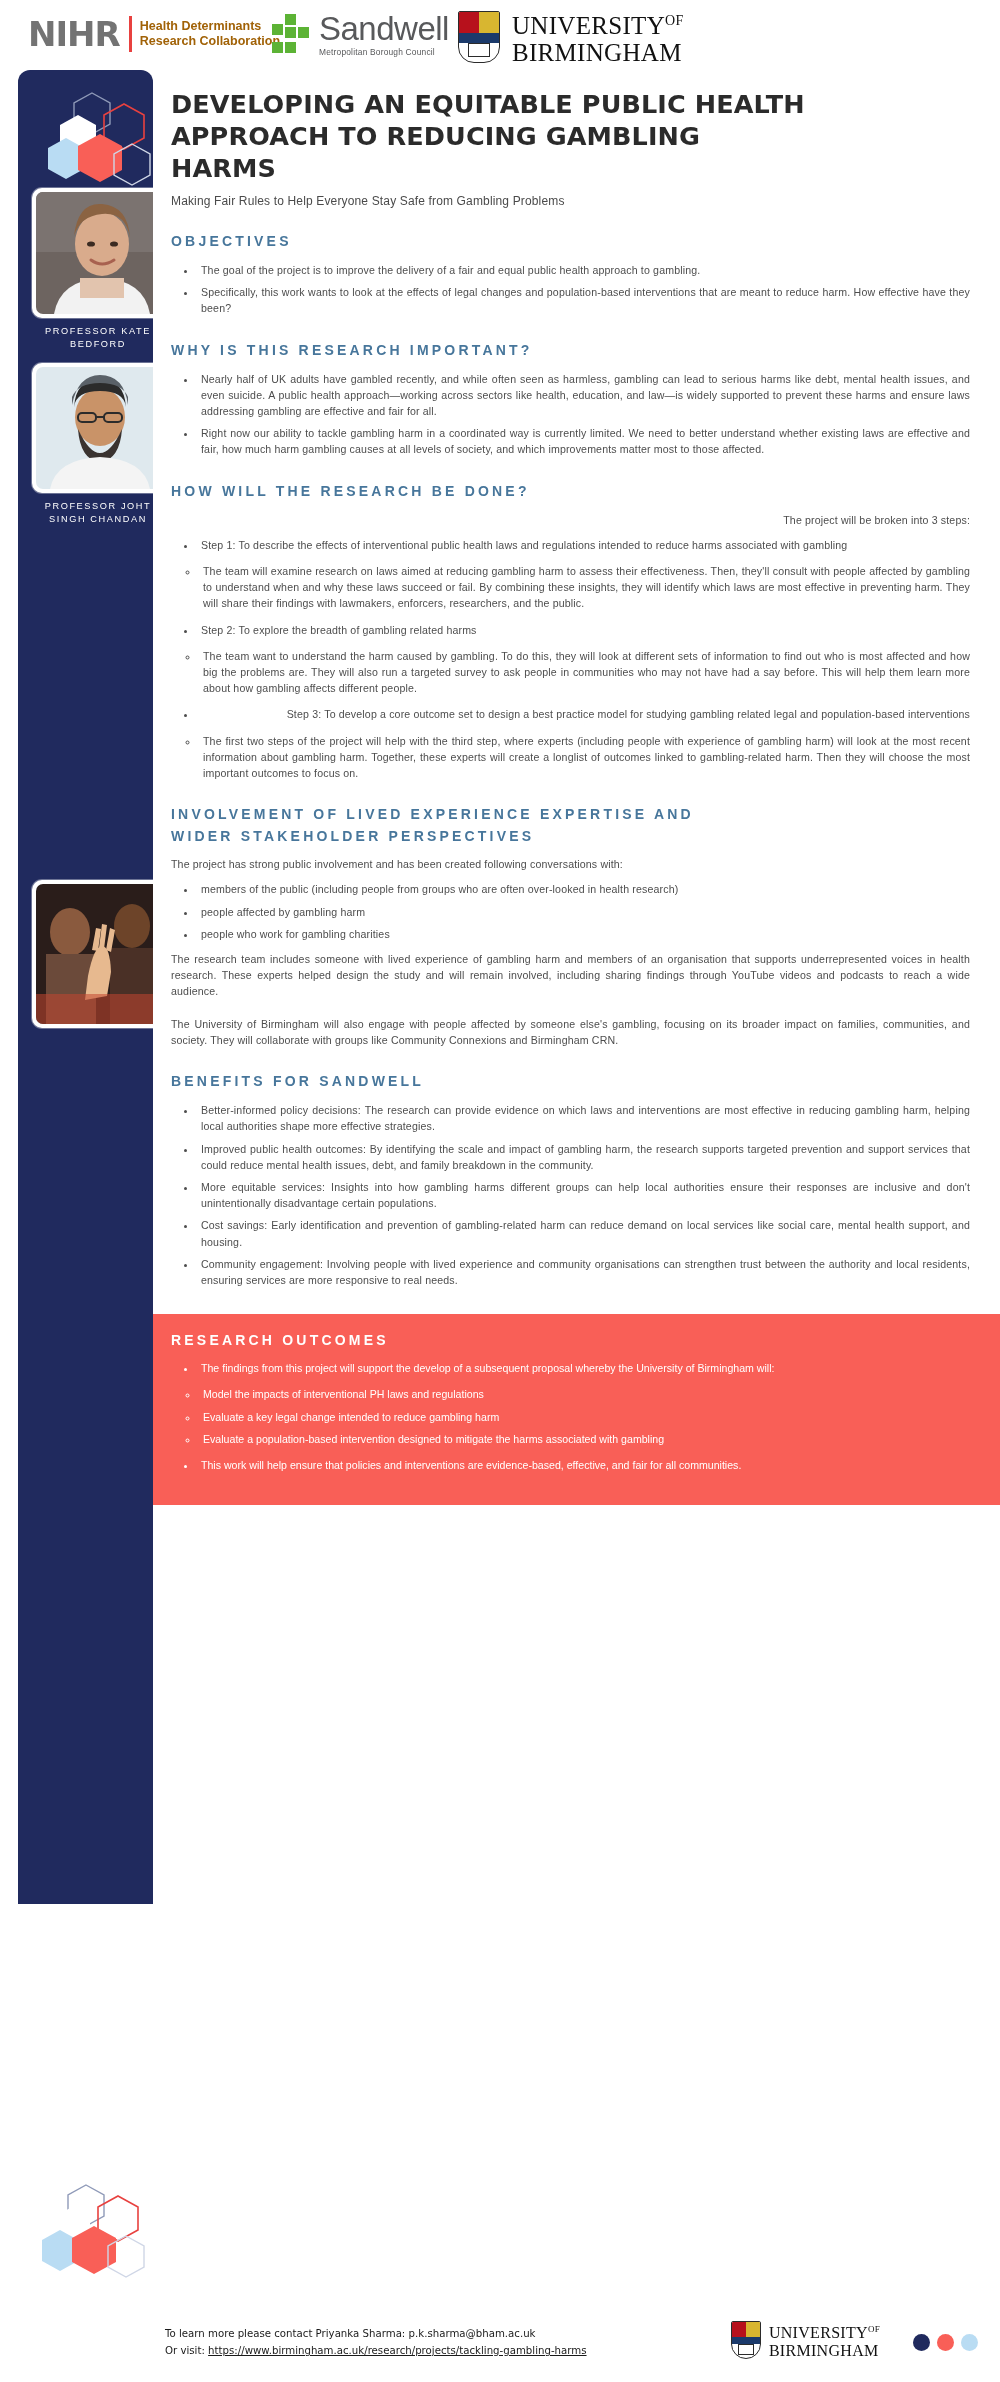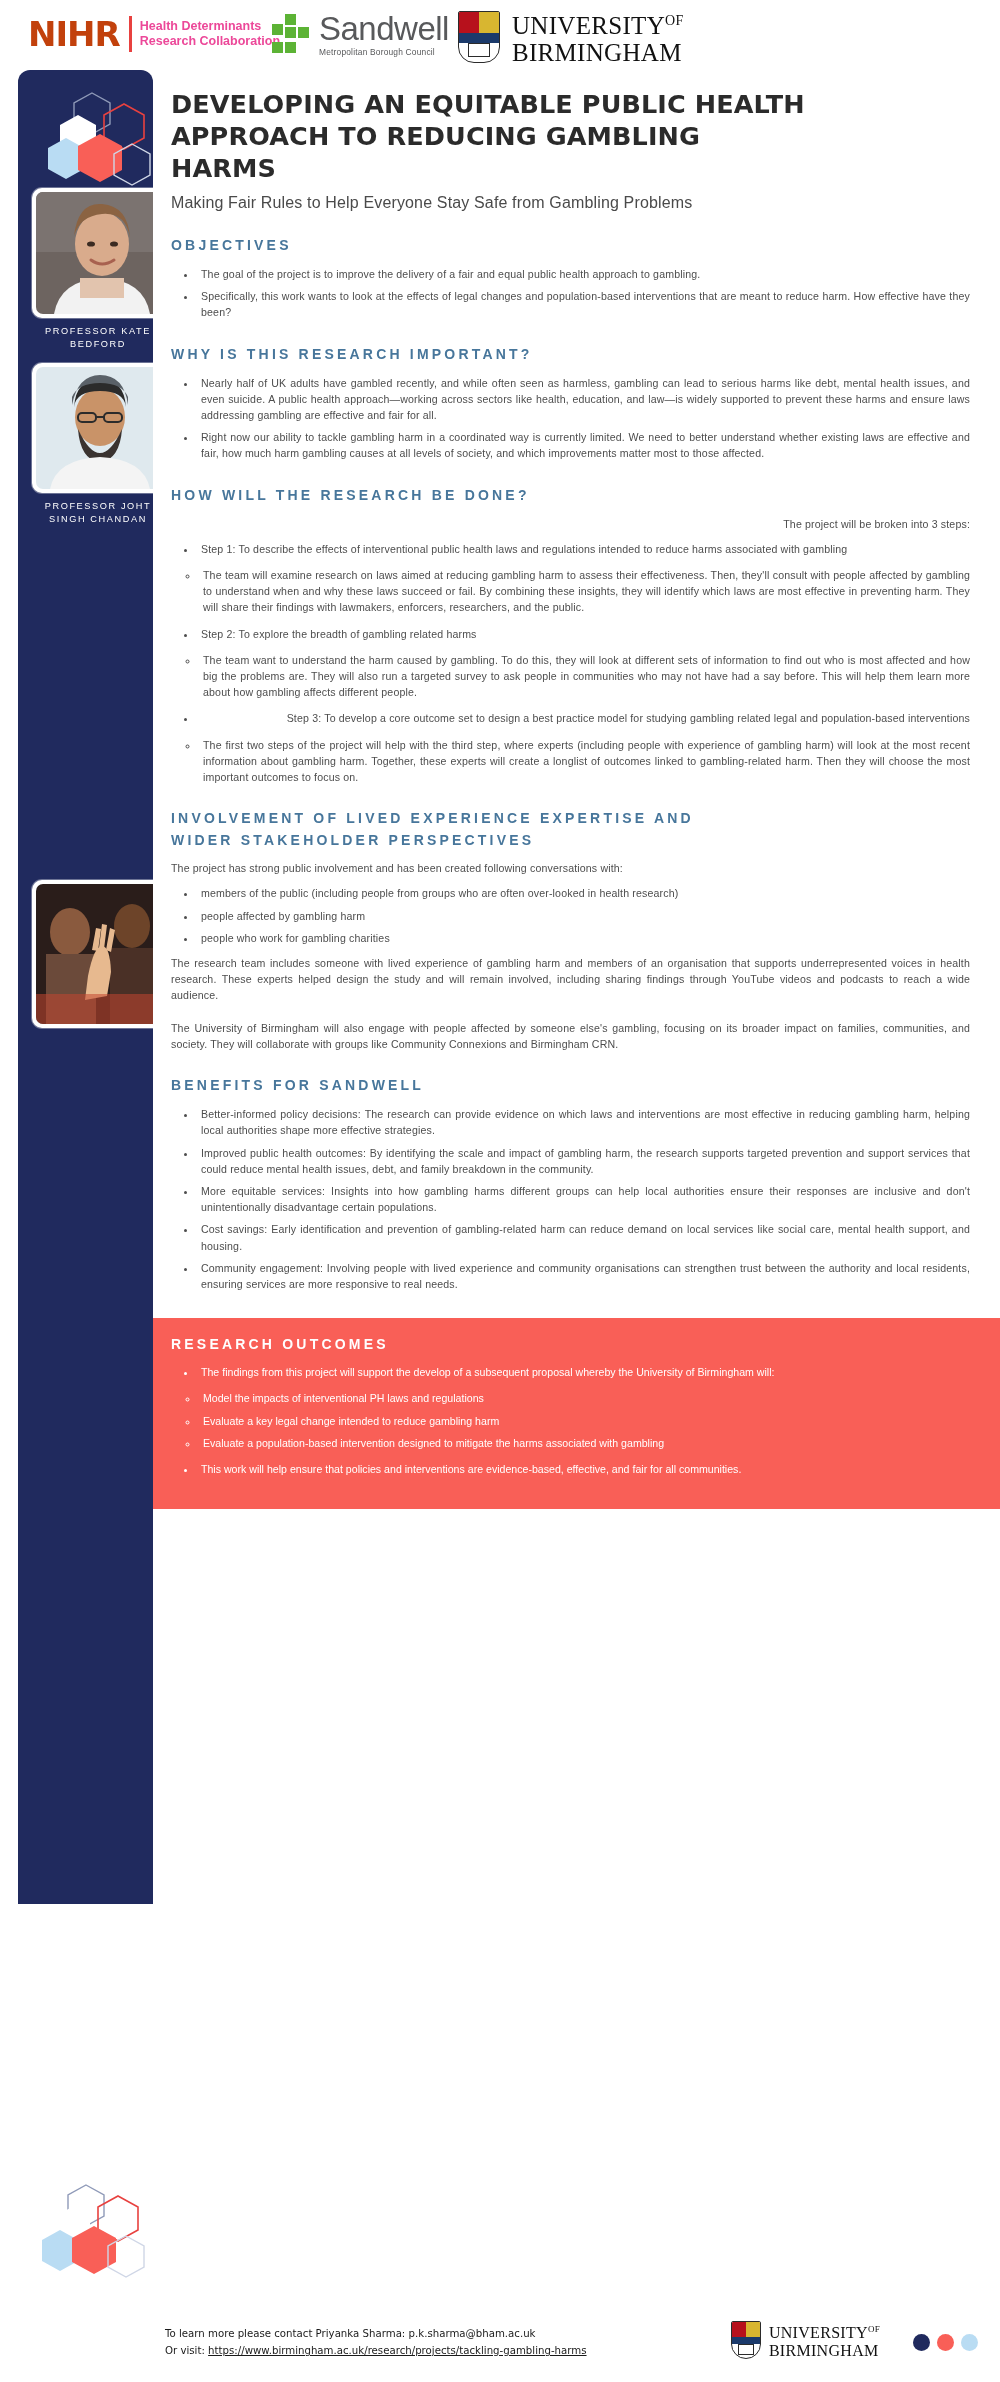--- a/index.html
+++ b/index.html
@@ -16,24 +16,24 @@
 
   
   .logobar {
     position: absolute; top: 0; left: 0; width: 1000px; height: 70px;
     display: flex; align-items: center;
   }
   .nihr-logo { position: absolute; left: 28px; top: 14px; display: flex; align-items: center; }
   .nihr-word {
     font-family: "DejaVu Sans", sans-serif;
     font-weight: bold; font-size: 34px; letter-spacing: -1px;
-    color: #c2410c;
+    color: #737373;
   }
   .nihr-bar { width: 3px; height: 36px; background: #e8413f; margin: 0 8px 0 9px; }
-  .nihr-sub { font-size: 12.5px; line-height: 15px; color: #ec4899; font-weight: 600; }
+  .nihr-sub { font-size: 12.5px; line-height: 15px; color: #a16207; font-weight: 600; }
 
   .sandwell-logo { position: absolute; left: 272px; top: 12px; display: flex; align-items: flex-start; }
   .sw-squares { width: 44px; height: 44px; position: relative; margin-top: 2px; }
   .sw-squares i { position: absolute; background: #5cb335; display: block; }
   .sw-name { font-family: "Liberation Sans", sans-serif; font-size: 33px; color: #58595b; line-height: 34px; letter-spacing: -0.5px; }
   .sw-tag { font-size: 8.4px; color: #58595b; letter-spacing: 0.2px; margin-top: 1px; }
 
   .uob-logo { position: absolute; left: 458px; top: 8px; display: flex; align-items: center; }
   .uob-crest {
     width: 42px; height: 52px; border: 1.4px solid #2b2b2b; background: #fff;
@@ -68,21 +68,21 @@
 
   
   .content { position: absolute; left: 153px; top: 70px; width: 847px; }
   .white-panel { background: #fff; padding: 18px 30px 6px 18px; }
 
   h1.title {
     font-family: "DejaVu Sans", sans-serif;
     font-size: 25.5px; line-height: 32px; font-weight: bold;
     color: #2b2b2b; letter-spacing: 0.1px; max-width: 640px;
   }
-  .subtitle { font-size: 16px; color: #4a4a4a; margin-top: 10px; letter-spacing: 0.15px; }
+  .subtitle { font-size: 12px; color: #4a4a4a; margin-top: 10px; letter-spacing: 0.15px; }
 
   h2.sec {
     color: #47769b; font-weight: bold; font-size: 14px;
     letter-spacing: 3.2px; margin: 22px 0 10px 0; line-height: 22px;
   }
 
   p.body, li.body {
     font-size: 10.6px; line-height: 16.2px; color: #4d4d4d;
     text-align: justify; letter-spacing: 0.15px;
   }

